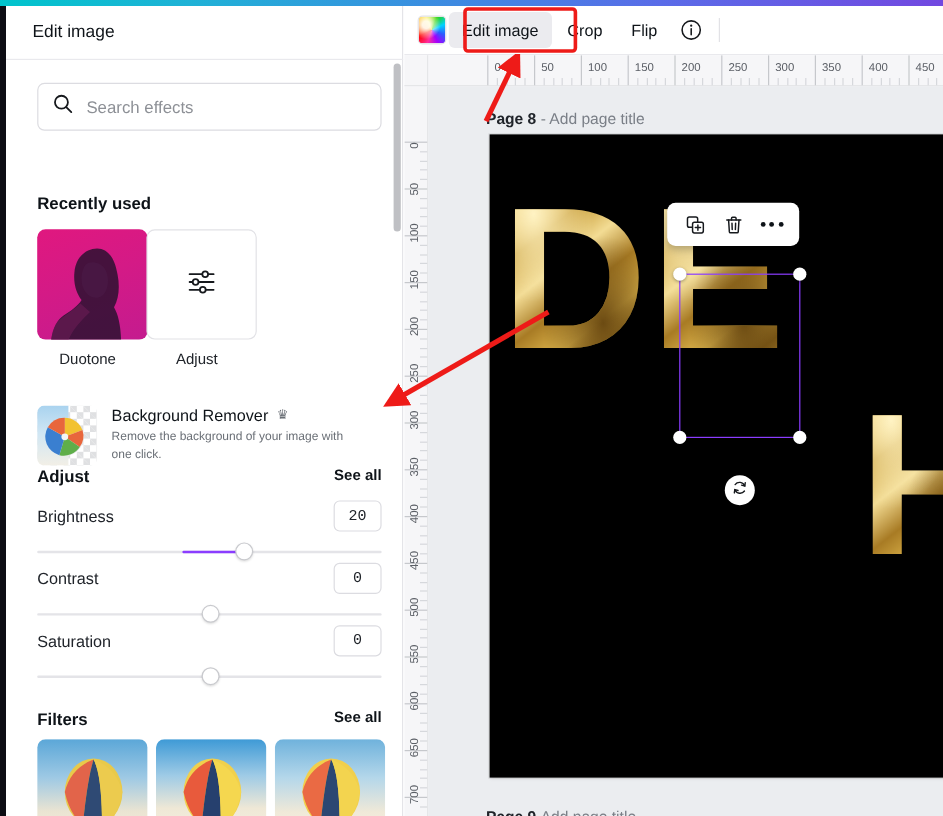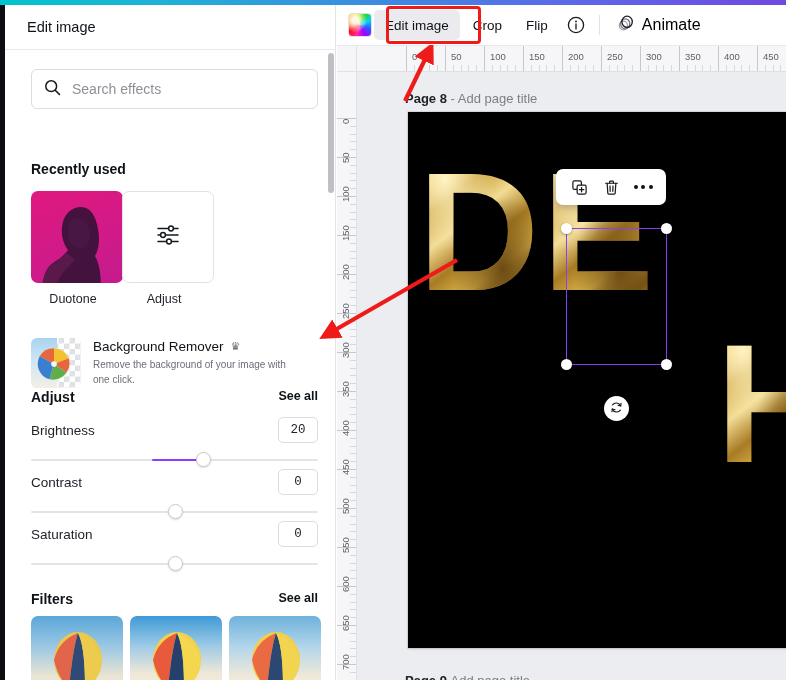--- a/index.html
+++ b/index.html
@@ -392,30 +392,20 @@
     <div class="tb-btn">Crop</div>
     <div class="tb-btn">Flip</div>
     <div class="tb-icon">
       <svg width="18" height="18" viewBox="0 0 18 18" fill="none">
         <circle cx="9" cy="9" r="7.6" stroke="#16191d" stroke-width="1.3"></circle>
         <circle cx="9" cy="5.4" r="0.95" fill="#16191d"></circle>
         <line x1="9" y1="7.9" x2="9" y2="13" stroke="#16191d" stroke-width="1.3" stroke-linecap="round"></line>
       </svg>
     </div>
     <div class="tb-div"></div>
-    <div class="tb-anim">
-      <span>
-        <svg width="19" height="19" viewBox="0 0 19 19" fill="none">
-          <ellipse cx="7.4" cy="11.6" rx="4.1" ry="4.4" stroke="#9ea2a8" stroke-width="1.2"></ellipse>
-          <ellipse cx="9.2" cy="9.8" rx="4.6" ry="5" stroke="#6e7279" stroke-width="1.2"></ellipse>
-          <ellipse cx="11.1" cy="7.8" rx="5.2" ry="5.6" stroke="#16191d" stroke-width="1.3"></ellipse>
-        </svg>
-      </span>
-      <span>Animate</span>
-    </div>
   </div>
 
   <div class="ruler-corner"></div>
   <div class="ruler-h" id="ruler-h">
       <div class="tick-major" style="left: 49px; top: 0px; width: 1px; height: 26px;"></div>
       <span class="rl" style="left: 55px;">0</span>
       <div class="tick-minor" style="left: 56.8px; top: 19px; width: 1px; height: 7px;"></div>
       <div class="tick-minor" style="left: 64.6px; top: 19px; width: 1px; height: 7px;"></div>
       <div class="tick-minor" style="left: 72.4px; top: 19px; width: 1px; height: 7px;"></div>
       <div class="tick-minor" style="left: 80.2px; top: 19px; width: 1px; height: 7px;"></div>

